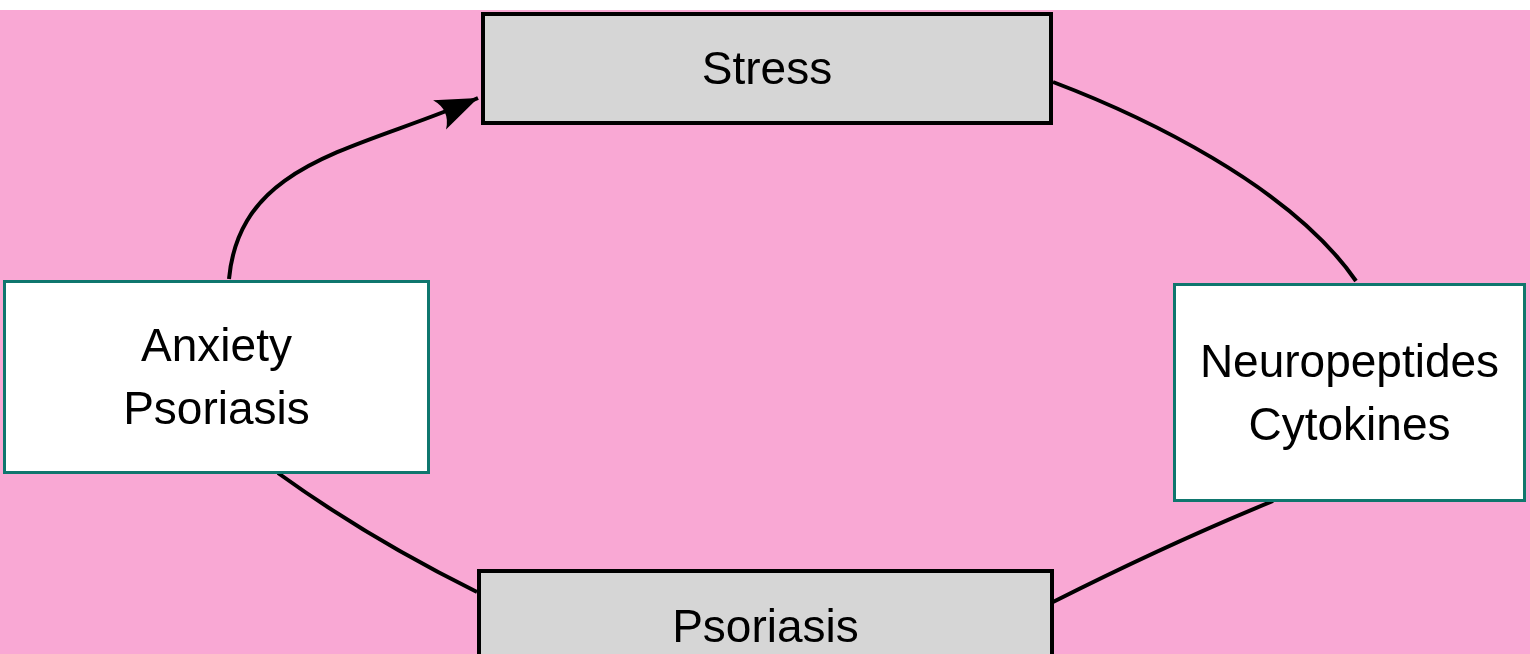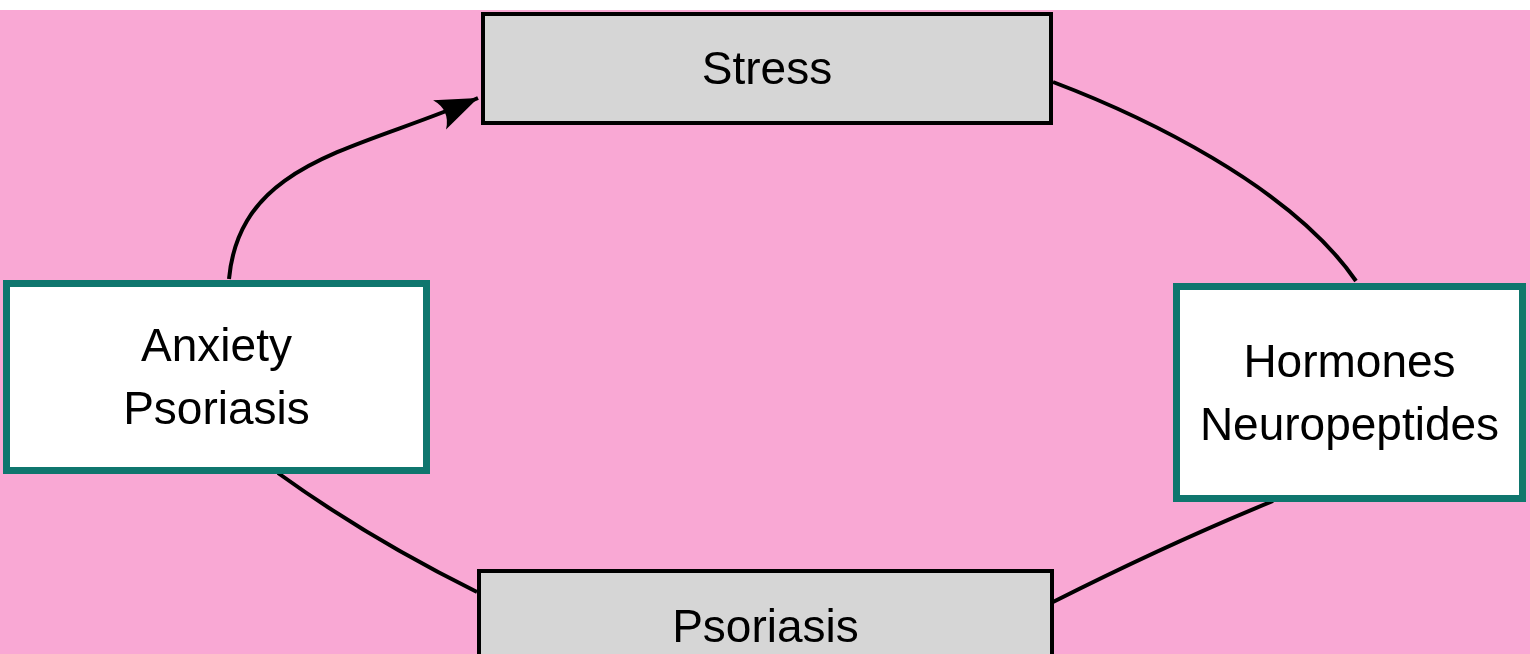--- a/index.html
+++ b/index.html
@@ -35,21 +35,21 @@
     font-size: 46px;
     line-height: 63px;
     letter-spacing: 0px;
   }
   .node.shaded {
     background: #d6d6d6;
     border: 4px solid #000000;
   }
   .node.plain {
     background: #ffffff;
-    border: 7px solid #0f766e;
+    border: 3px solid #0f766e;
     align-items: center;
   }
   #node-stress        { left: 481px; top: 2px;   width: 572px; height: 113px; }
   #node-psychological { left: 3px;   top: 270px; width: 427px; height: 194px; }
   #node-mediators     { left: 1173px;top: 273px; width: 353px; height: 219px; }
   #node-psoriasis     { left: 477px; top: 559px; width: 577px; height: 115px; }
   .edge {
     fill: none;
     stroke: #000000;
     stroke-width: 4px;
@@ -79,21 +79,21 @@
   <div id="node-stress" class="node shaded">
     <span>Stress</span>
   </div>
 
   <div id="node-psychological" class="node plain">
     <span>Anxiety</span>
     <span>Psoriasis</span>
   </div>
 
   <div id="node-mediators" class="node plain">
-    <span>Hormones</span>
     <span>Neuropeptides</span>
+    <span>Cytokines</span>
   </div>
 
   <div id="node-psoriasis" class="node shaded">
     <span>Psoriasis</span>
   </div>
 
 </div>
 
 </body></html>

